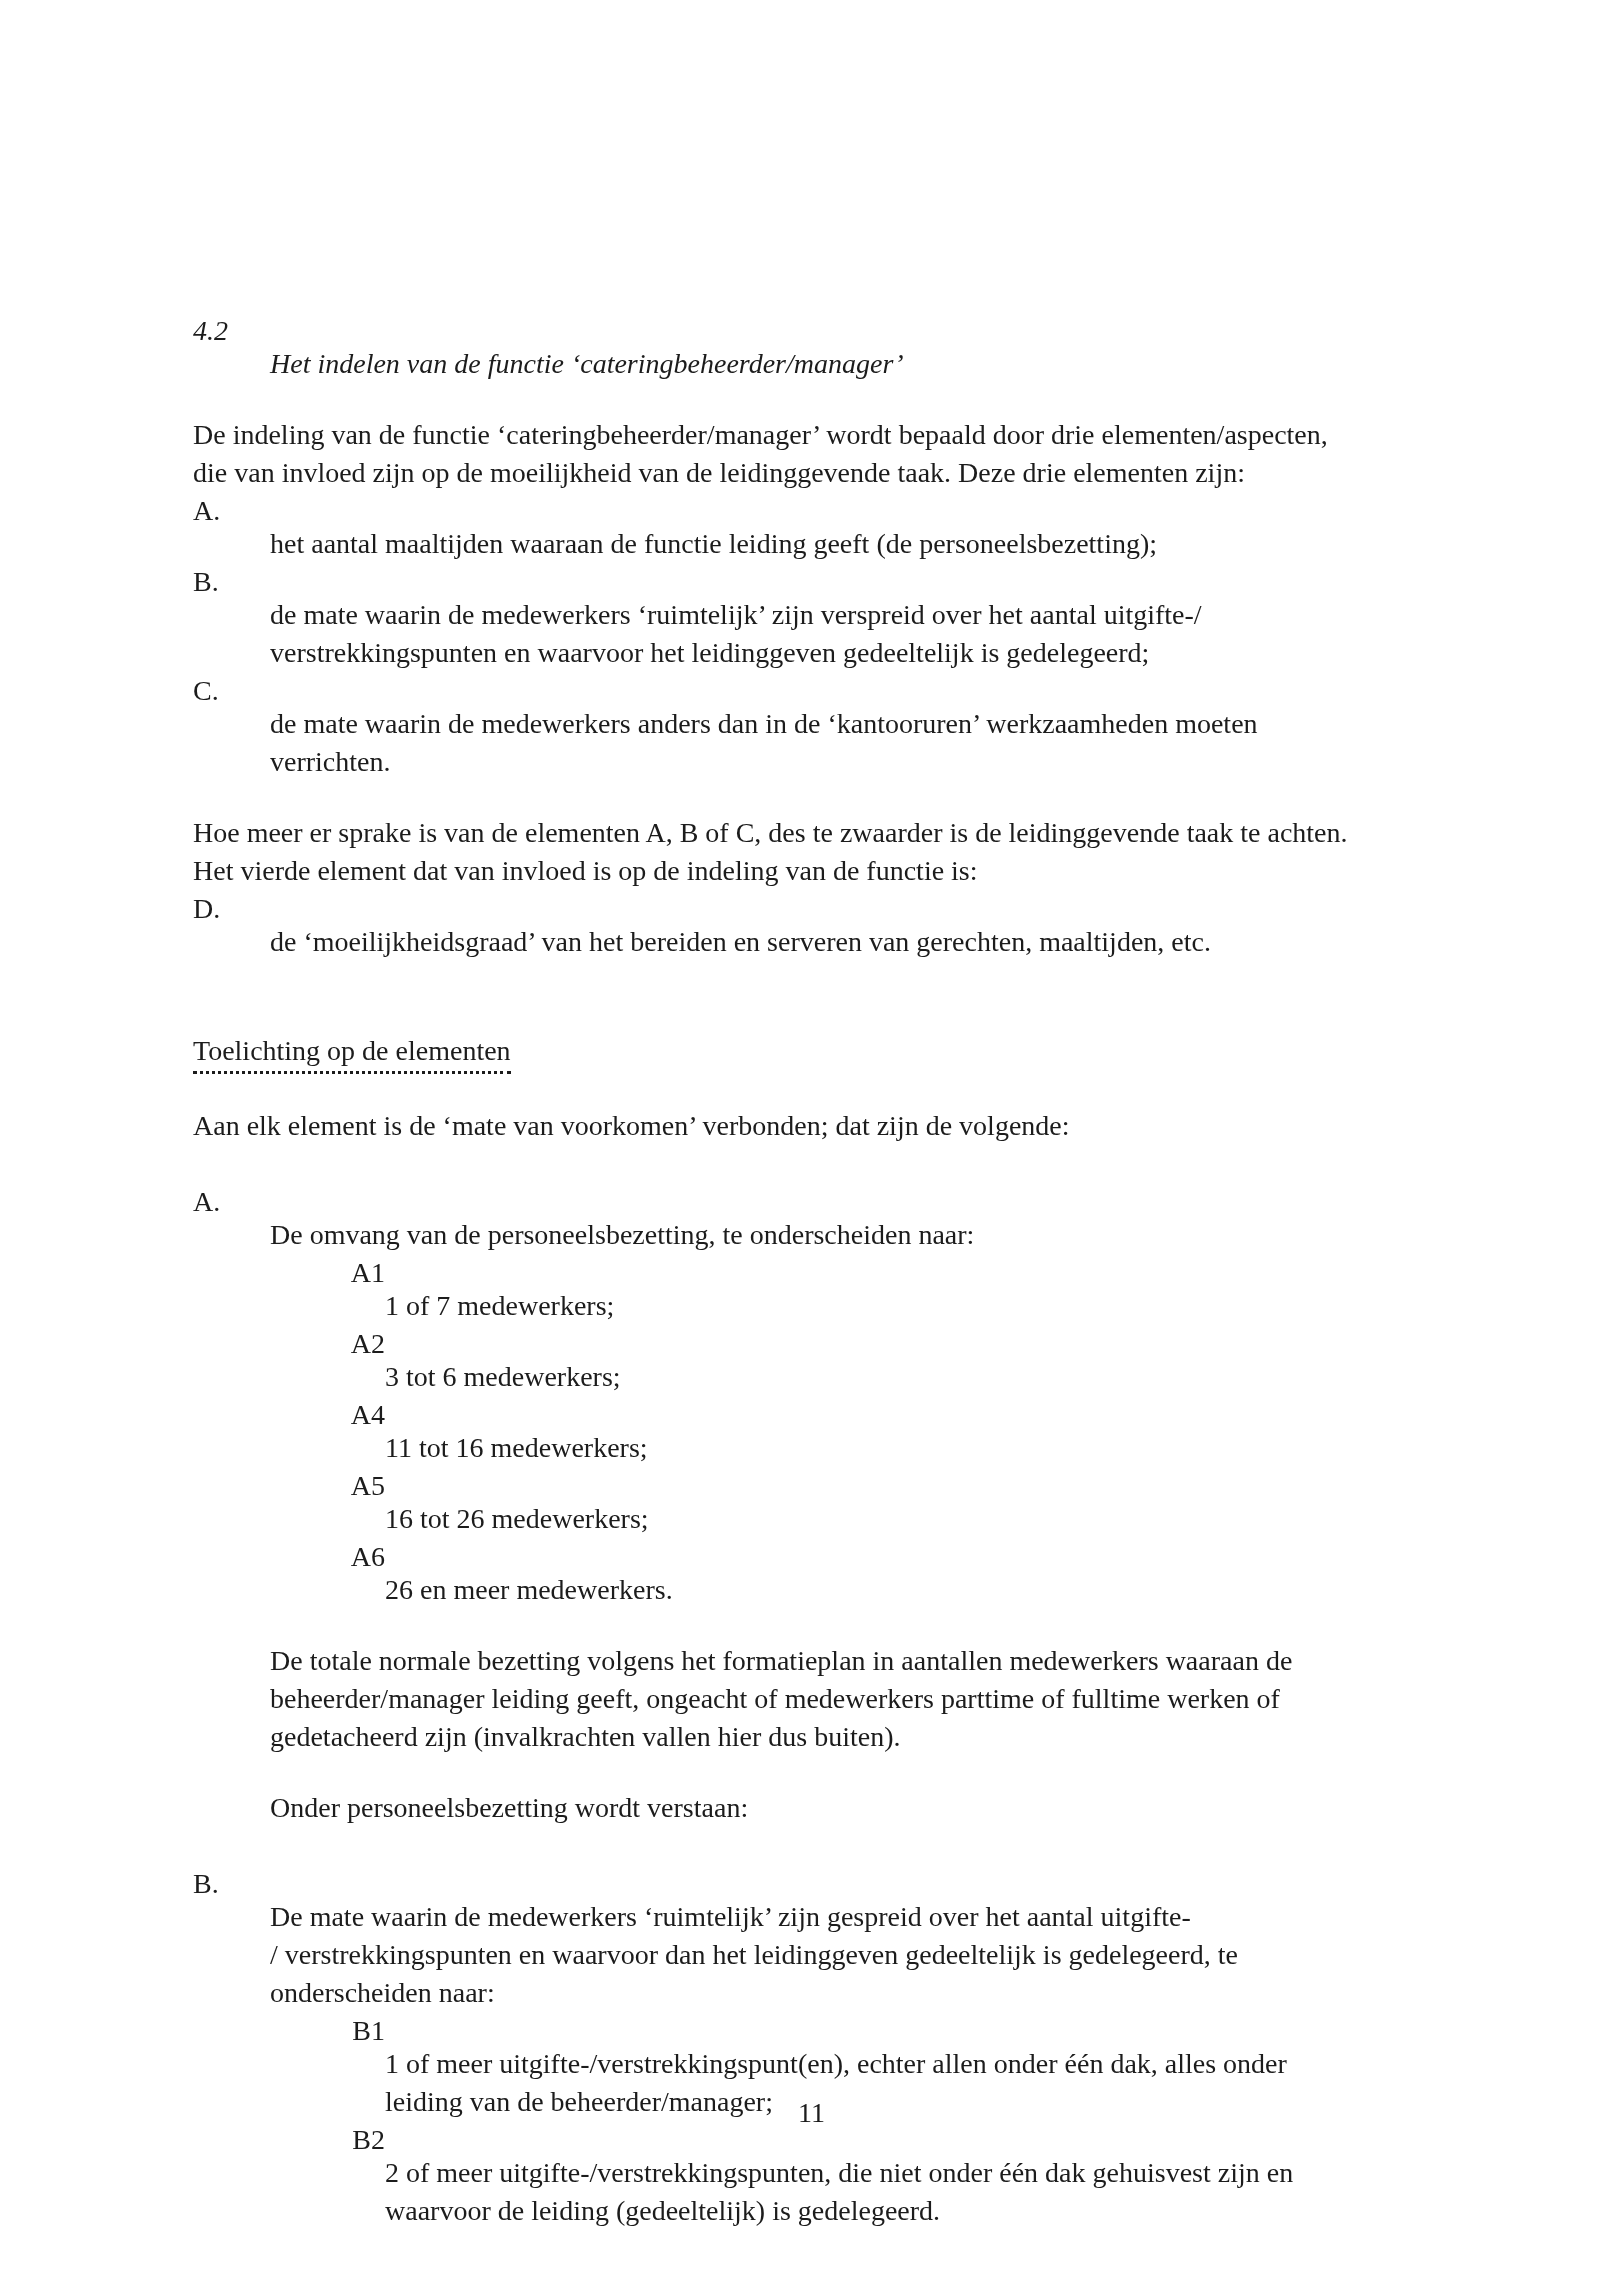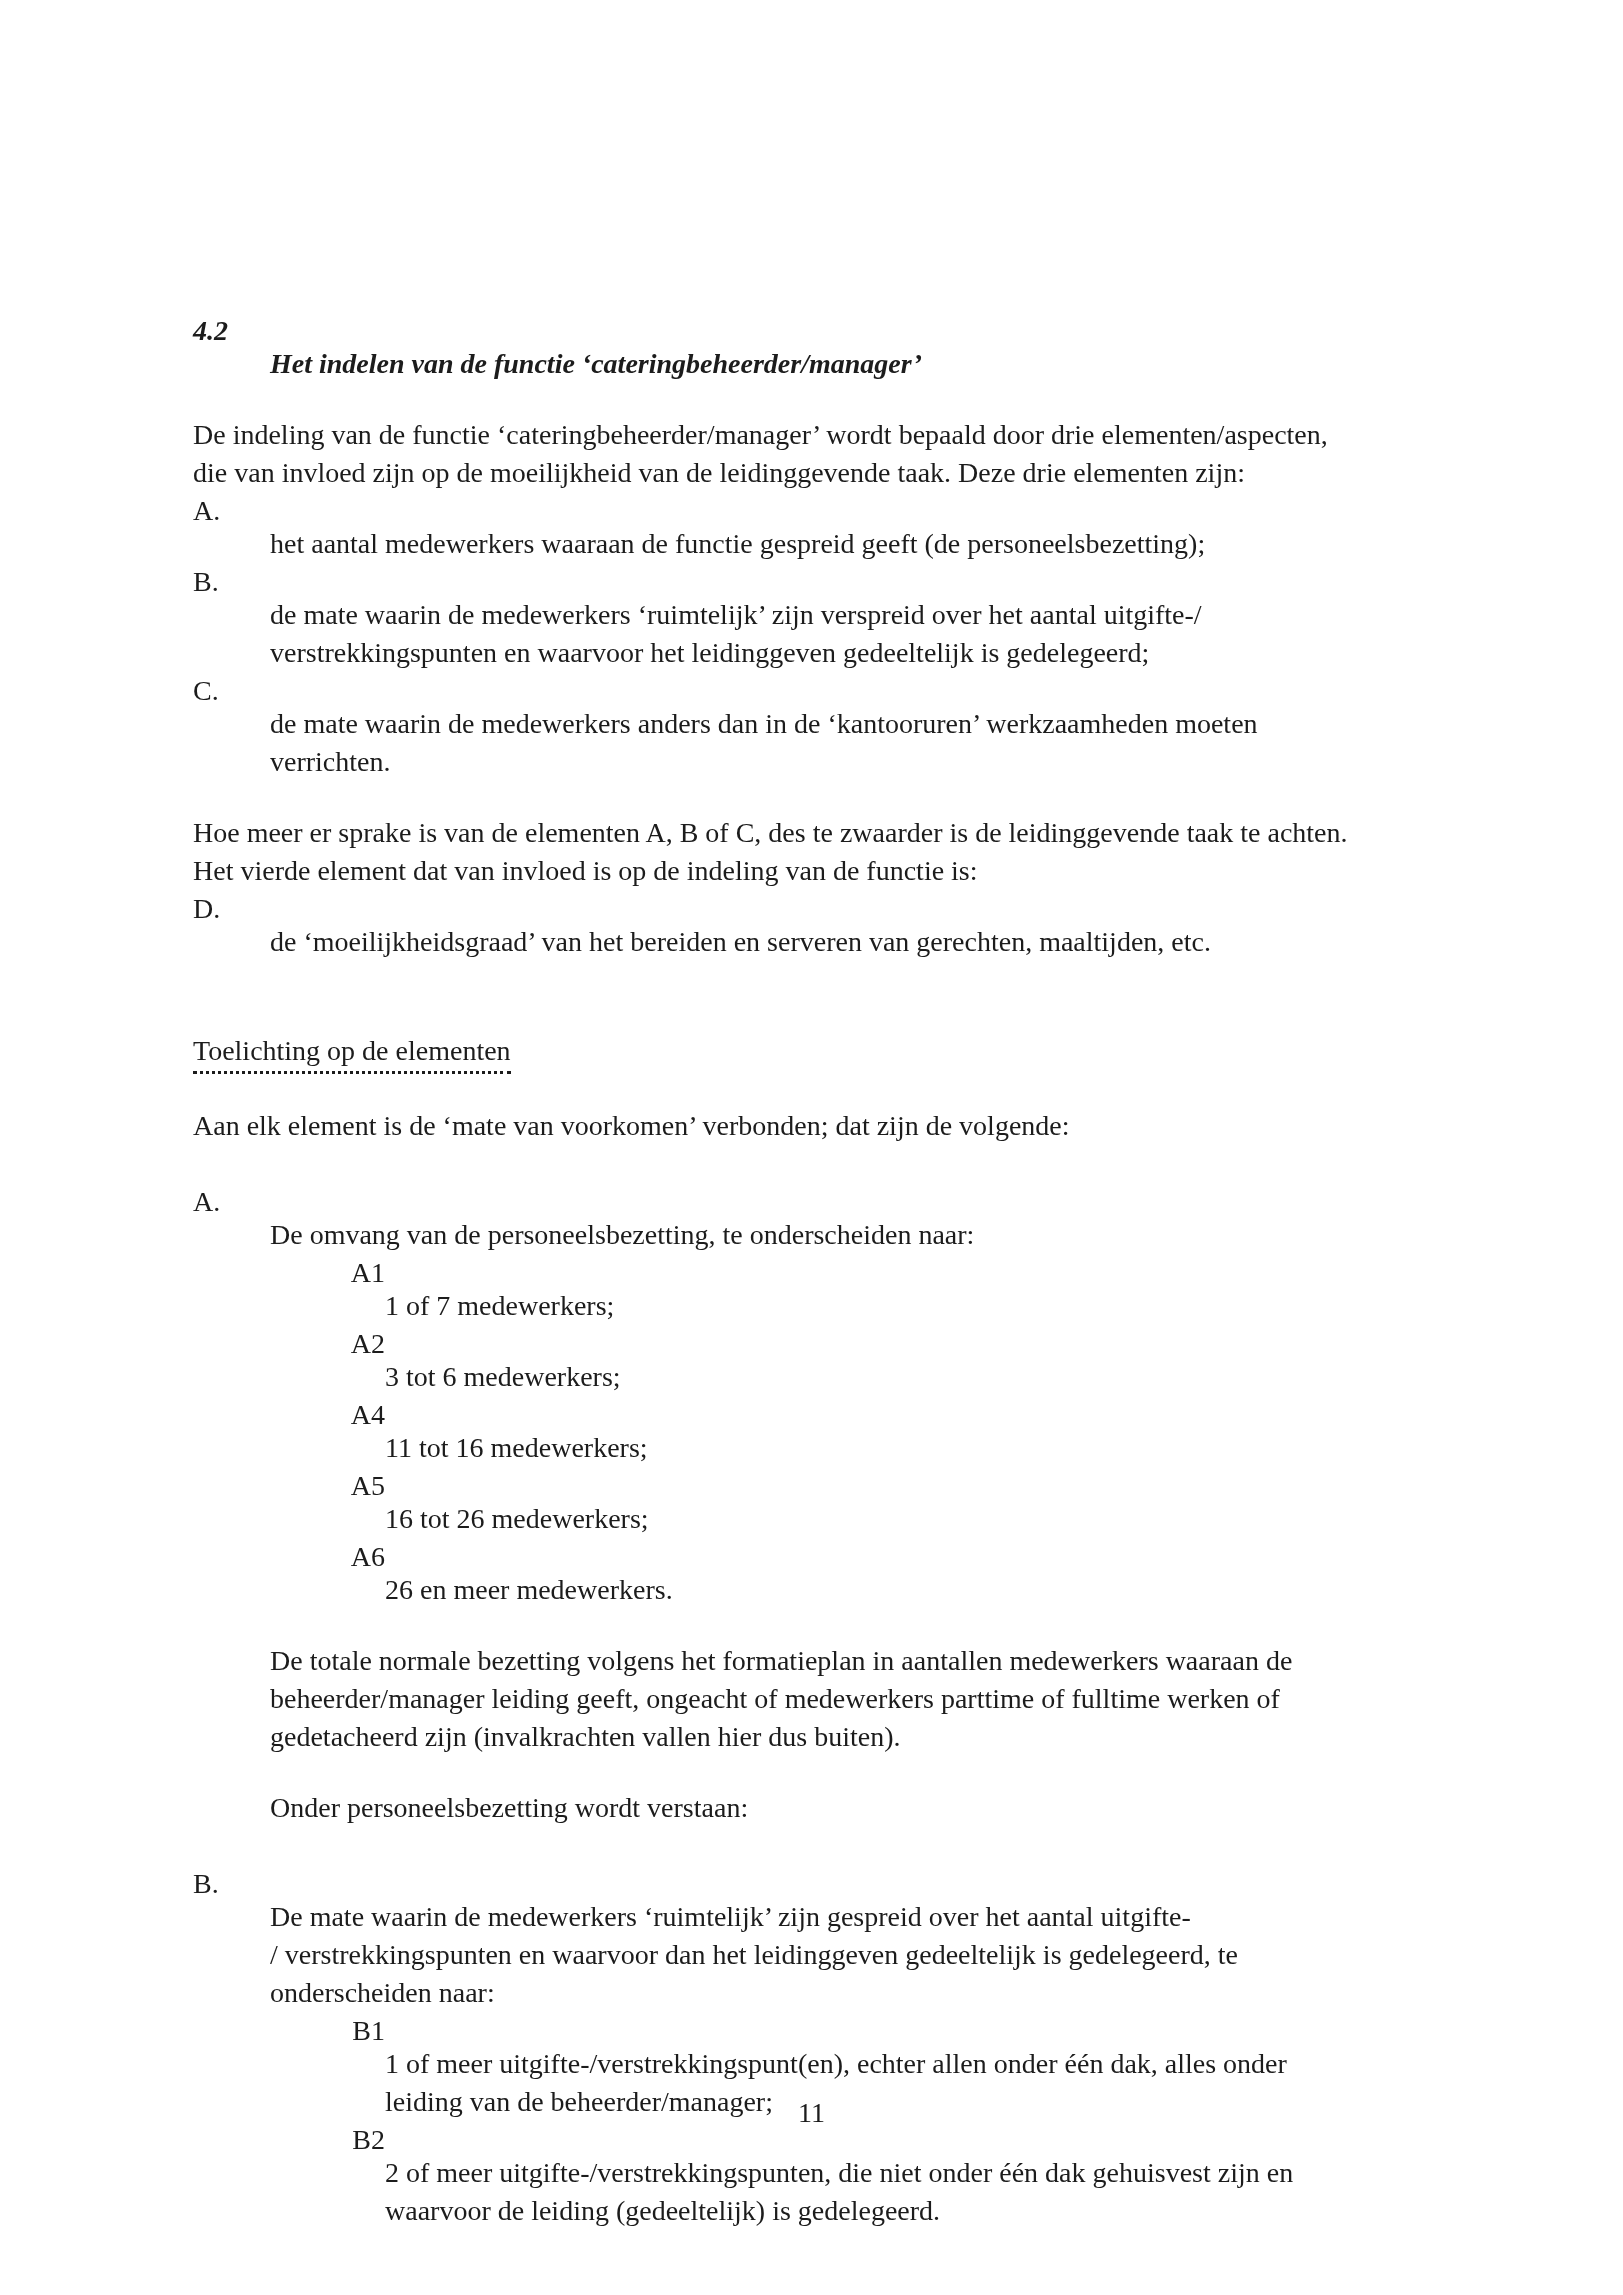--- a/index.html
+++ b/index.html
@@ -21,21 +21,21 @@
     left: 193px;
     top: 312px;
     width: 1388px;
     font-size: 28px;
     line-height: 38px;
   }
   .ws { white-space: pre-line; margin-top: 33px; }
 
   .heading {
     display: flex;
-    font-weight: bold;
+    font-weight: normal;
     font-style: italic;
   }
   .h-num { flex: 0 0 77px; }
   .h-title { flex: 1; }
 
   .hang { display: flex; }
   .marker { flex: 0 0 77px; }
   .htext { flex: 1; }
   .hbody { flex: 1; }
 
@@ -70,21 +70,21 @@
     <div class="heading">
       <span class="h-num">4.2</span>
       <span class="h-title ws">Het indelen van de functie ‘cateringbeheerder/manager’</span>
     </div>
 
     <div class="ws">De indeling van de functie ‘cateringbeheerder/manager’ wordt bepaald door drie elementen/aspecten,
 die van invloed zijn op de moeilijkheid van de leidinggevende taak. Deze drie elementen zijn:</div>
 
     <div class="hang">
       <span class="marker">A.</span>
-      <div class="htext ws">het aantal medewerkers waaraan de functie gespreid geeft (de personeelsbezetting);</div>
+      <div class="htext ws">het aantal maaltijden waaraan de functie leiding geeft (de personeelsbezetting);</div>
     </div>
     <div class="hang">
       <span class="marker">B.</span>
       <div class="htext ws">de mate waarin de medewerkers ‘ruimtelijk’ zijn verspreid over het aantal uitgifte-/
 verstrekkingspunten en waarvoor het leidinggeven gedeeltelijk is gedelegeerd;</div>
     </div>
     <div class="hang">
       <span class="marker">C.</span>
       <div class="htext ws">de mate waarin de medewerkers anders dan in de ‘kantooruren’ werkzaamheden moeten
 verrichten.</div>

